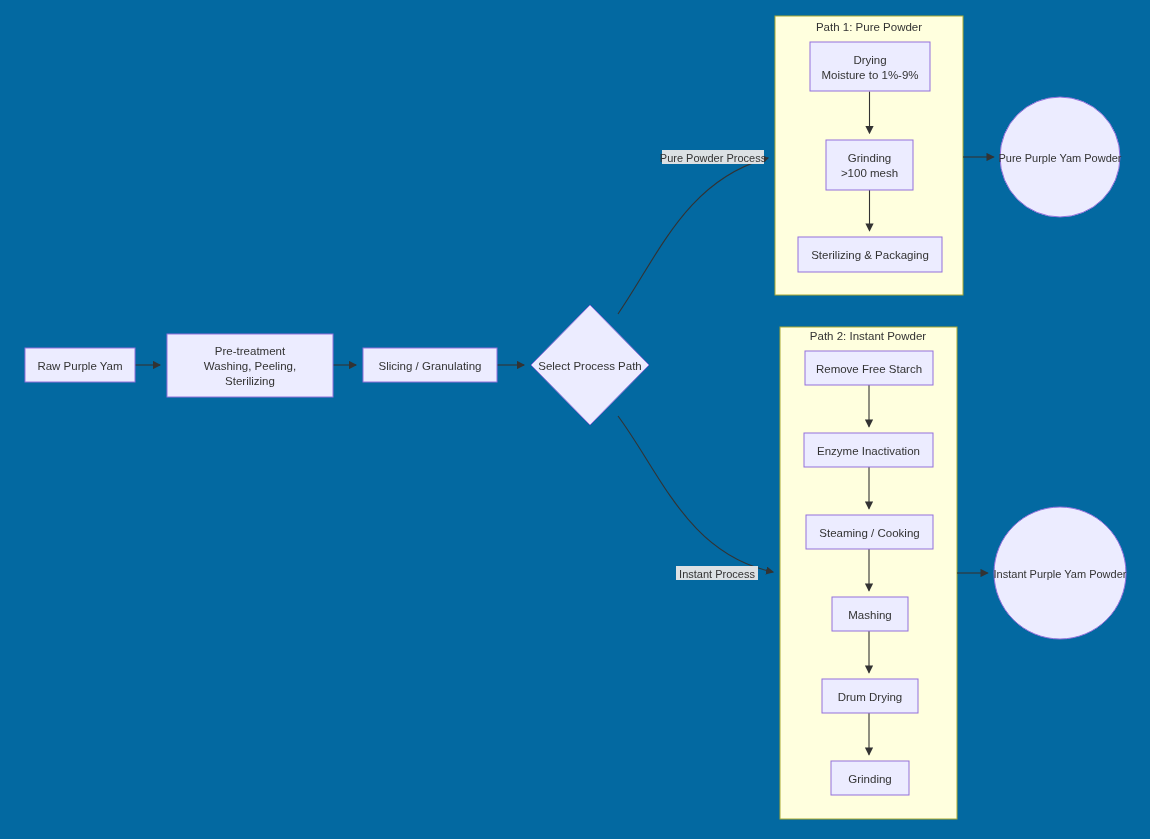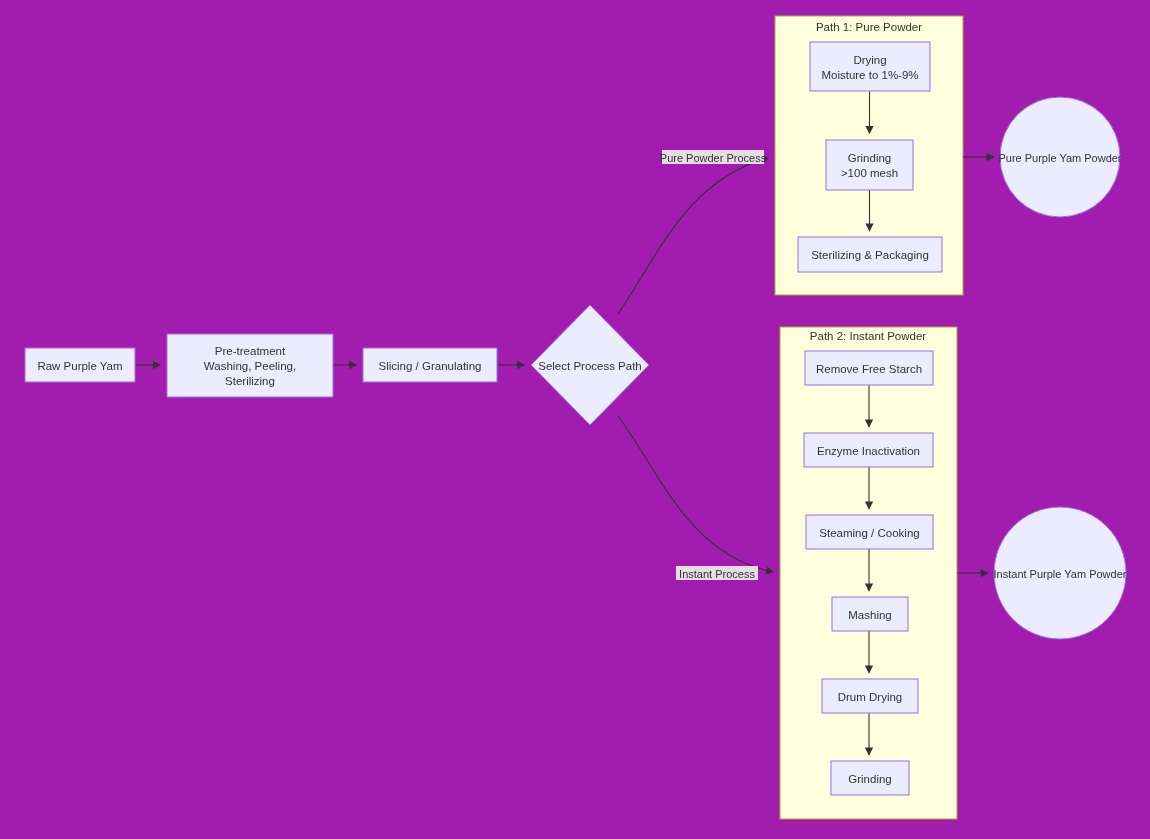--- a/index.html
+++ b/index.html
@@ -4,21 +4,21 @@
 <style>
   html, body {
     margin: 0;
     padding: 0;
     background: #ffffff;
   }
   .canvas {
     position: relative;
     width: 1150px;
     height: 839px;
-    background: #a21caf;
+    background: #0369a1;
     font-family: "Liberation Sans", "DejaVu Sans", sans-serif;
   }
   svg text {
     fill: #333333;
     font-family: "Liberation Sans", "DejaVu Sans", sans-serif;
   }
   .node-shape {
     fill: #ECECFF;
     stroke: #9370DB;
     stroke-width: 1px;

